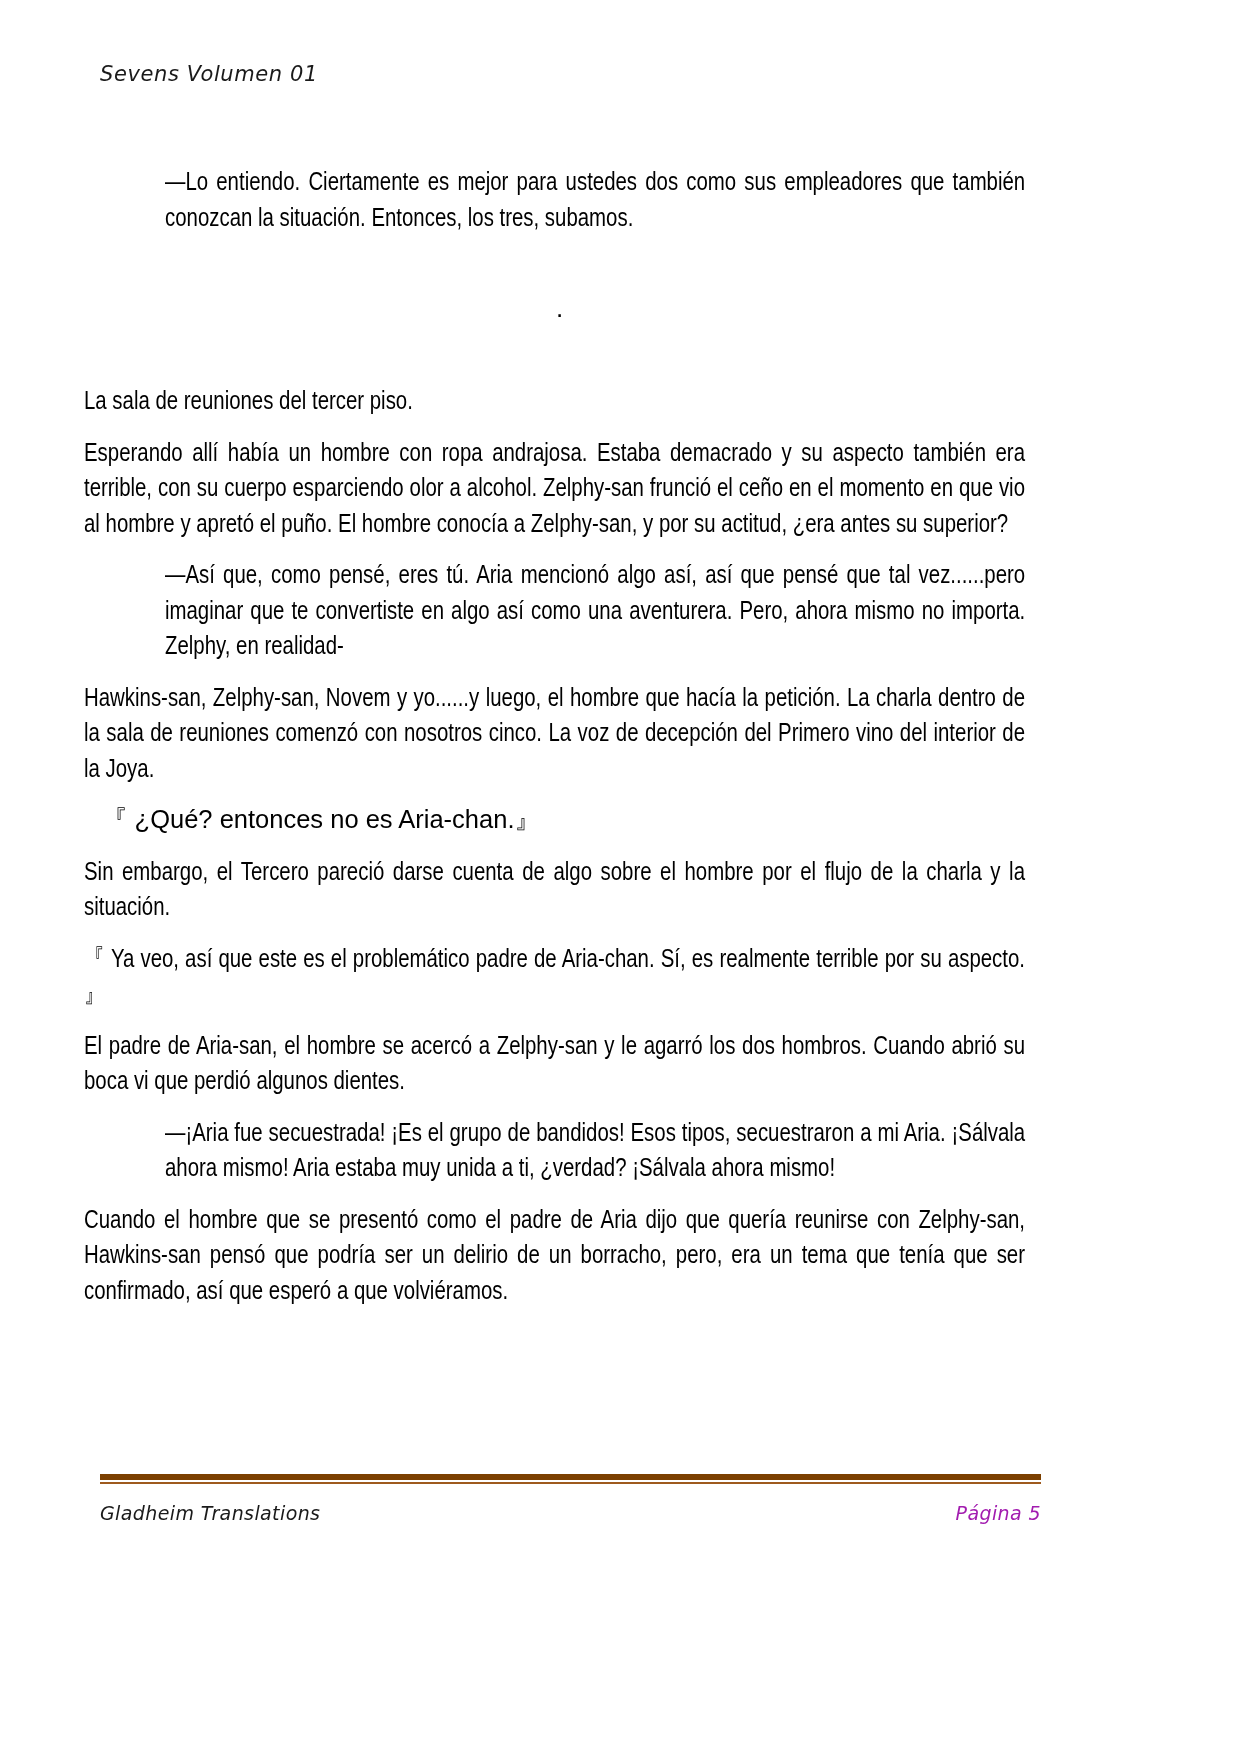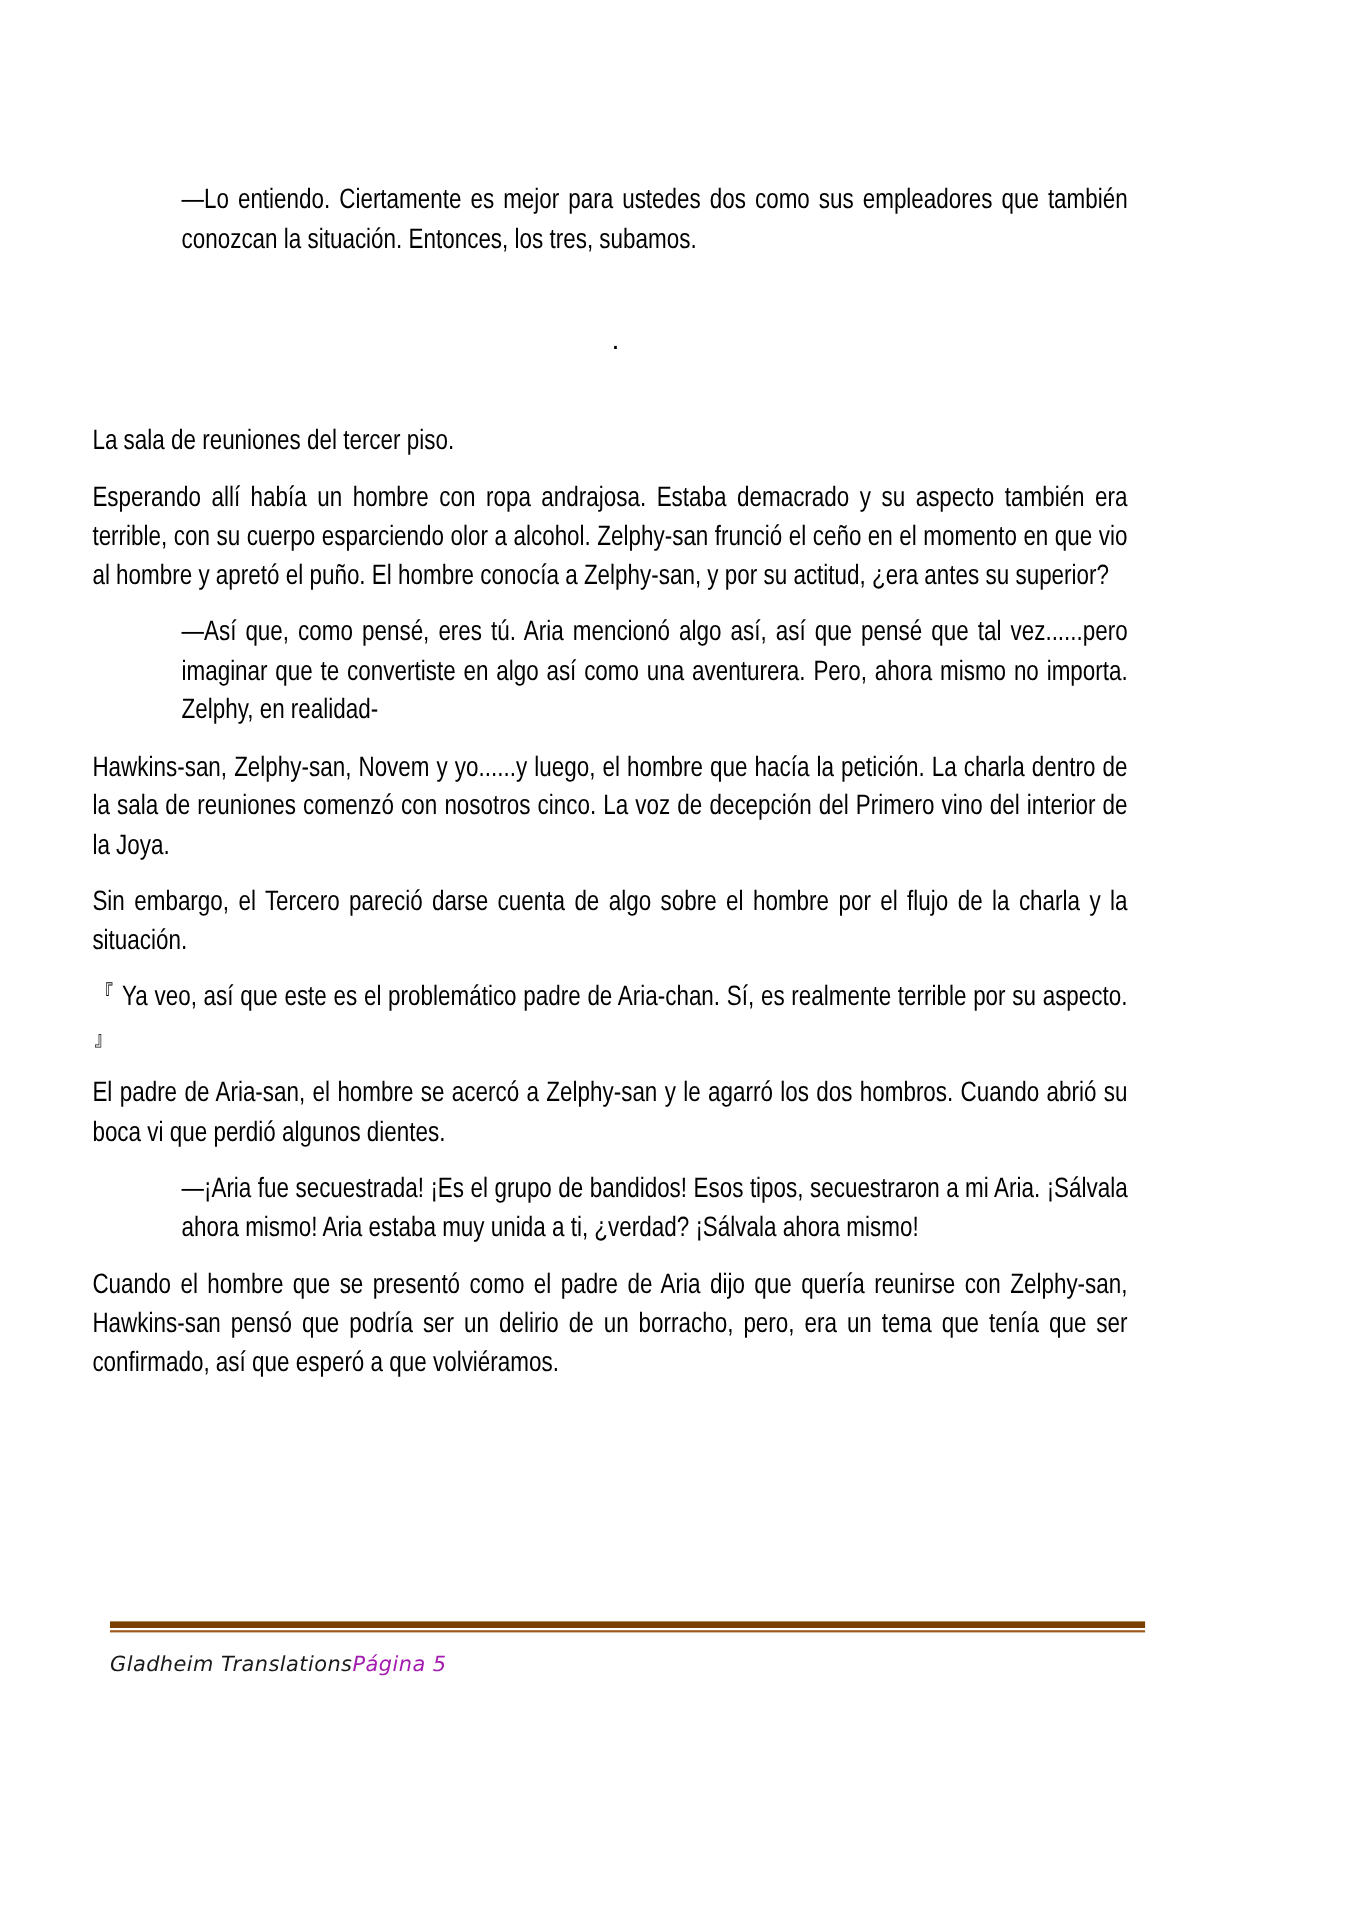--- a/index.html
+++ b/index.html
@@ -112,20 +112,21 @@
     background: #ffffff;
     width: 100%;
   }
   .footer-rule-thin {
     height: 2px;
     background: #9E5A1E;
     width: 100%;
   }
   .footer-row {
     display: flex;
+    justify-content: space-between;
     align-items: baseline;
     margin-top: 18px;
   }
   .footer-text {
     font-family: "DejaVu Sans", sans-serif;
     font-style: italic;
     font-size: 19px;
     color: #1a1a1a;
     letter-spacing: 0.4px;
     white-space: nowrap;
@@ -137,39 +138,43 @@
     color: #a21caf;
     letter-spacing: 0.4px;
     white-space: nowrap;
   }
 </style>
 </head>
 <body>
 
 <div class="page">
 
+  <div class="header">
+    <div class="header-title">Sevens Volumen 01</div>
+  </div>
 
   <div class="content">
 
     <p class="para indent">—Lo entiendo. Ciertamente es mejor para ustedes dos como sus empleadores que también conozcan la situación. Entonces, los tres, subamos.</p>
 
     <div class="gap-before-dot"></div>
 
     <div class="dot-sep">.</div>
 
     <div class="gap-after-dot"></div>
 
     <p class="para">La sala de reuniones del tercer piso.</p>
 
     <p class="para">Esperando allí había un hombre con ropa andrajosa. Estaba demacrado y su aspecto también era terrible, con su cuerpo esparciendo olor a alcohol. Zelphy-san frunció el ceño en el momento en que vio al hombre y apretó el puño. El hombre conocía a Zelphy-san, y por su actitud, ¿era antes su superior?</p>
 
     <p class="para indent">—Así que, como pensé, eres tú. Aria mencionó algo así, así que pensé que tal vez......pero imaginar que te convertiste en algo así como una aventurera. Pero, ahora mismo no importa. Zelphy, en realidad-</p>
 
     <p class="para">Hawkins-san, Zelphy-san, Novem y yo......y luego, el hombre que hacía la petición. La charla dentro de la sala de reuniones comenzó con nosotros cinco. La voz de decepción del Primero vino del interior de la Joya.</p>
 
+    <p class="quote-line">『 ¿Qué? entonces no es Aria-chan.』</p>
 
     <p class="para">Sin embargo, el Tercero pareció darse cuenta de algo sobre el hombre por el flujo de la charla y la situación.</p>
 
     <p class="para">『  Ya veo, así que este es el problemático padre de Aria-chan. Sí, es realmente terrible por su aspecto. 』</p>
 
     <p class="para">El padre de Aria-san, el hombre se acercó a Zelphy-san y le agarró los dos hombros. Cuando abrió su boca vi que perdió algunos dientes.</p>
 
     <p class="para indent">—¡Aria fue secuestrada! ¡Es el grupo de bandidos! Esos tipos, secuestraron a mi Aria. ¡Sálvala ahora mismo! Aria estaba muy unida a ti, ¿verdad? ¡Sálvala ahora mismo!</p>
 
     <p class="para">Cuando el hombre que se presentó como el padre de Aria dijo que quería reunirse con Zelphy-san, Hawkins-san pensó que podría ser un delirio de un borracho, pero, era un tema que tenía que ser confirmado, así que esperó a que volviéramos.</p>

